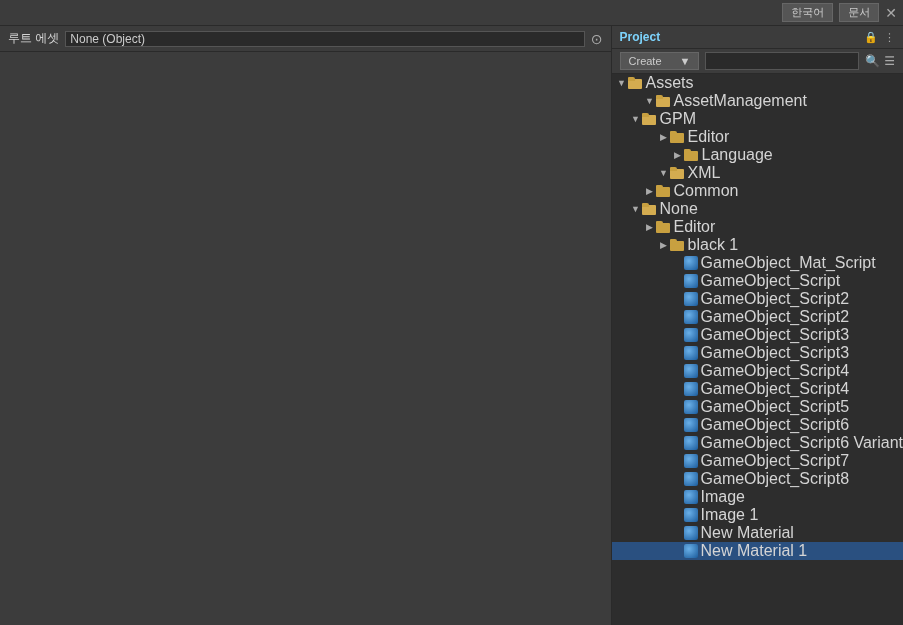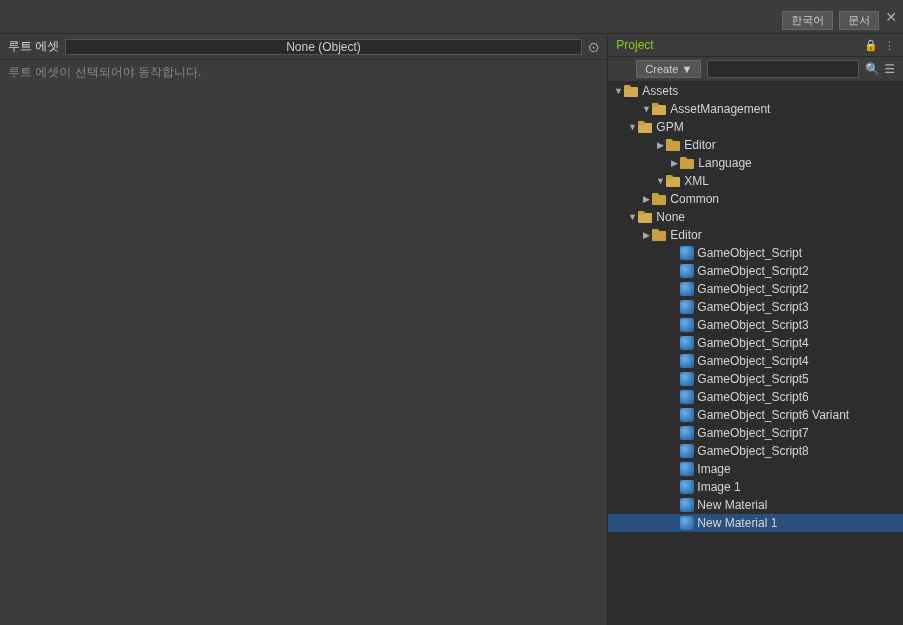--- a/index.html
+++ b/index.html
@@ -25,21 +25,20 @@
       gap: 6px;
       border-bottom: 1px solid #2a2a2a;
     }
     .top-bar-btn {
       background: #555;
       border: 1px solid #666;
       color: #ccc;
       font-size: 11px;
       padding: 1px 8px;
       cursor: pointer;
-      margin-top: 8px;
     }
 
     
     .main-content {
       display: flex;
       flex: 1;
       overflow: hidden;
     }
 
     
@@ -64,21 +63,20 @@
       white-space: nowrap;
     }
     .root-asset-input {
       flex: 1;
       background: #2a2a2a;
       border: 1px solid #555;
       color: #ccc;
       font-size: 12px;
       padding: 2px 4px;
       height: 16px;
-      text-align: center;
     }
     .root-asset-icon {
       color: #aaa;
       font-size: 14px;
       cursor: pointer;
     }
 
     .hint-text {
       color: #888;
       font-size: 12px;
@@ -100,22 +98,22 @@
     .project-header {
       display: flex;
       align-items: center;
       background: #3c3c3c;
       padding: 4px 8px;
       border-bottom: 1px solid #2a2a2a;
       gap: 6px;
     }
     .project-title {
       font-size: 12px;
-      color: #84cc16;
-      font-weight: normal;
+      color: #7dd3fc;
+      font-weight: bold;
     }
     .project-lock-icon, .project-dots-icon {
       color: #aaa;
       font-size: 11px;
       cursor: pointer;
     }
 
     .project-toolbar {
       display: flex;
       align-items: center;
@@ -126,22 +124,21 @@
     }
     .create-btn {
       background: #555;
       border: 1px solid #666;
       color: #ccc;
       font-size: 11px;
       padding: 2px 8px;
       cursor: pointer;
       display: flex;
       align-items: center;
-      gap: 3px;
-      margin-left: 20px;
+      gap: 18px;
     }
     .search-box {
       flex: 1;
       background: #2a2a2a;
       border: 1px solid #555;
       color: #ccc;
       font-size: 11px;
       padding: 2px 4px;
       height: 18px;
     }
@@ -238,41 +235,40 @@
       width: 14px;
       height: 14px;
       background: radial-gradient(circle at 35% 35%, #6ab0e8, #1a5a9a);
       border-radius: 2px;
       margin-right: 3px;
       flex-shrink: 0;
     }
 
     .item-label {
       color: #d4d4d4;
-      font-size: 12px;
+      font-size: 16px;
     }
   </style>
 </head>
 <body>
 
 <div class="top-bar">
   <button class="top-bar-btn">한국어</button>
   <button class="top-bar-btn">문서</button>
   <span style="color:#aaa;cursor:pointer;font-size:14px;">✕</span>
 </div>
 
 <div class="main-content">
 
   <div class="left-panel">
     <div class="root-asset-row">
       <span class="root-asset-label">루트 에셋</span>
       <input class="root-asset-input" type="text" value="None (Object)" style="">
       <span class="root-asset-icon">⊙</span>
     </div>
-    <div class="hint-text">루트 에셋이 선택되어야 동작합니다.</div>
     <div class="left-empty"></div>
   </div>
 
   <div class="right-panel">
 
     <div class="project-header">
       <span class="project-title">Project</span>
       <div style="flex:1"></div>
       <span class="project-lock-icon">🔒</span>
       <span class="project-dots-icon">⋮</span>
@@ -339,20 +335,32 @@
           <span class="folder-icon open"></span>
           <span class="item-label">None</span>
         </div>
         <div class="tree-item">
           <span class="indent" style="width: 32px; display: inline-block;"></span>
           <span class="arrow collapsed"></span>
           <span class="folder-icon"></span>
           <span class="item-label">Editor</span>
         </div>
         <div class="tree-item">
+          <span class="indent" style="width: 46px; display: inline-block;"></span>
+          <span class="arrow collapsed"></span>
+          <span class="folder-icon"></span>
+          <span class="item-label">black 1</span>
+        </div>
+        <div class="tree-item">
+          <span class="indent" style="width: 60px; display: inline-block;"></span>
+          <span class="arrow empty"></span>
+          <span class="mat-icon"></span>
+          <span class="item-label">GameObject_Mat_Script</span>
+        </div>
+        <div class="tree-item">
           <span class="indent" style="width: 60px; display: inline-block;"></span>
           <span class="arrow empty"></span>
           <span class="mat-icon"></span>
           <span class="item-label">GameObject_Script</span>
         </div>
         <div class="tree-item">
           <span class="indent" style="width: 60px; display: inline-block;"></span>
           <span class="arrow empty"></span>
           <span class="mat-icon"></span>
           <span class="item-label">GameObject_Script2</span>

